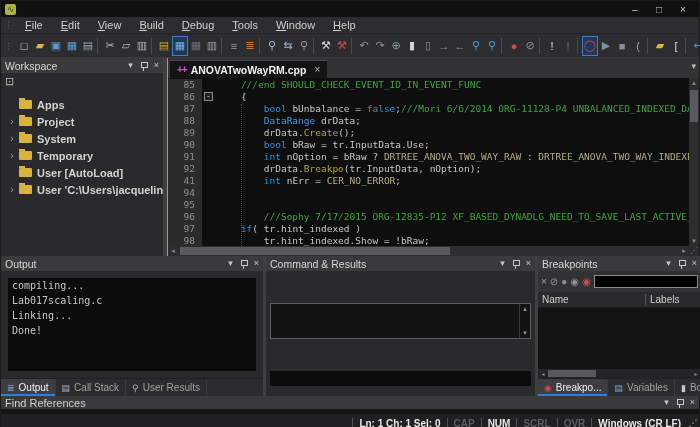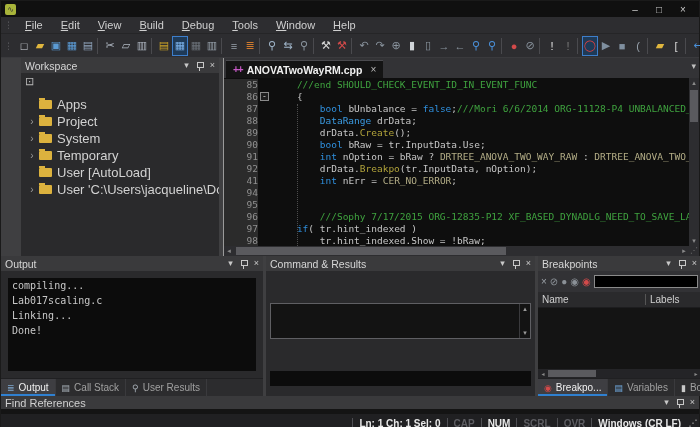--- a/index.html
+++ b/index.html
@@ -31,43 +31,43 @@
   .panel { background:#2a2a2c; display:flex; flex-direction:column; }
   .phead { height:15px; background:#3a3a3c; display:flex; align-items:center; padding:0 4px; flex:none; }
   .phead .ptitle { font-size:10.5px; color:#d6d6d6; }
   .phead .hicons { margin-left:auto; display:flex; align-items:center; gap:6px; }
   .hic { color:#c8c8c8; font-size:9px; line-height:9px; }
   .pin { position:relative; width:9px; height:10px; display:inline-block; }
   .pin::before { content:""; position:absolute; left:2px; top:1px; width:5px; height:4px; border:1px solid #c8c8c8; }
   .pin::after { content:""; position:absolute; left:4px; top:7px; width:1px; height:3px; background:#c8c8c8; }
 
   
-  .workspace { width:198px; flex:none;margin-left:20px; }
+  .workspace { width:162px; flex:none; }
   .ws-tool { height:17px; display:flex; align-items:center; padding:2px 4px; flex:none; }
   .ws-root-icon { color:#b8b8b8; font-size:11px; }
   .tree { padding-top:6px; }
   .tree-row { height:17px; display:flex; align-items:center; padding-left:6px; white-space:nowrap; overflow:hidden; }
   .tw { width:10px; color:#9a9a9a; font-size:10px; text-align:center; flex:none; }
   .folder { width:13px; height:9px; background:#dcb23e; position:relative; margin:0 5px 0 2px; flex:none; border-radius:1px; }
   .folder::before { content:""; position:absolute; top:-2px; left:0; width:6px; height:2px; background:#dcb23e; }
-  .tree-label { color:#d2d2d2; font-size:13px; }
+  .tree-label { color:#d2d2d2; font-size:11px;font-weight:bold; }
   .vsplit { width:5px; flex:none; background:#3f3f41; border-right:1px solid #9a9a9a; }
 
   
   .editor-area { flex:1; display:flex; flex-direction:column; min-width:0; }
   .tabstrip { height:20px; background:#333336; display:flex; align-items:flex-end; flex:none; position:relative; }
   .etab { height:18px; background:#141414; display:flex; align-items:center; padding:0 7px; margin-left:2px; border-top:1px solid #4a4a4e; }
   .etab-icon { color:#c85ac8; font-weight:bold; font-size:10px; margin-right:4px; letter-spacing:-1px; }
   .etab-label { color:#f0f0f0; font-size:10.5px; font-weight:bold; margin-right:8px; }
   .etab-close { color:#bbb; font-size:10px; }
   .strip-chevron { position:absolute; right:3px; top:3px; color:#c0c0c0; font-size:9px; }
   .editor { flex:1; position:relative; background:#0e0e0e; overflow:hidden; }
   .code-rows { position:absolute; left:0; top:1px; right:10px; bottom:10px; overflow:hidden; }
   .crow { height:12px; display:flex; white-space:pre; font-family:"DejaVu Sans Mono", monospace; font-size:9.5px; line-height:12px; }
-  .ln { width:34px; flex:none; background:#2b2b2b; color:#909090; text-align:right; }
+  .ln { width:34px; flex:none; background:#2b2b2b; color:#909090; text-align:right; padding-right:7px; }
   .foldc { width:14px; flex:none; text-align:center; position:relative; }
   .foldbox { position:absolute; left:2px; top:1px; width:9px; height:9px; border:1px solid #8a8a8a; background:#1e1e1e; color:#c8c8c8; font-size:8px; line-height:7px; text-align:center; }
   .codetext { flex:1; padding-left:2px; overflow:hidden; }
   .s-p { color:#c6c6c6; } .s-k { color:#2f8fdd; } .s-t { color:#3b9ae0; }
   .s-c { color:#3fa33f; } .s-m { color:#b0a23a; } .s-n { color:#b3ad86; }
   .indent-guide { position:absolute; left:73px; top:26px; height:144px; border-left:1px dotted #4d4d4d; }
   .vscroll { position:absolute; right:0; top:0; bottom:10px; width:10px; background:#2d2d30; }
   .hscroll { position:absolute; left:0; right:10px; bottom:0; height:10px; background:#2d2d30; }
   .sarrow { position:absolute; color:#8a8a8a; font-size:7px; width:10px; height:10px; text-align:center; line-height:10px; }
   .vthumb { position:absolute; left:1px; right:1px; top:12px; height:32px; background:#5a5a5e; }

